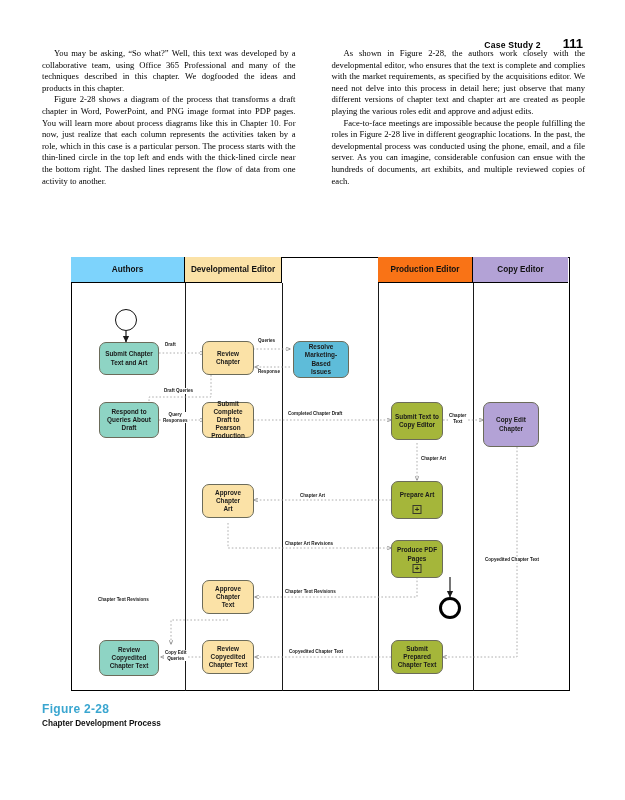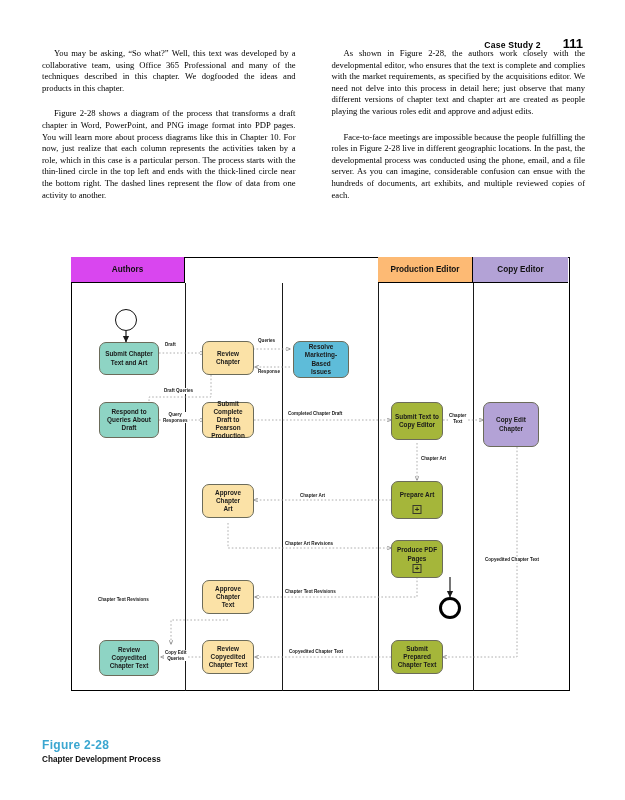--- a/index.html
+++ b/index.html
@@ -13,21 +13,21 @@
   .runhead .rh-title{font-family:"Liberation Sans",sans-serif;font-size:8.6px;font-weight:700;letter-spacing:.2px;margin-top:16px;}
   .runhead .rh-page{font-family:"Liberation Sans",sans-serif;font-size:13px;font-weight:700;}
 
   
   .cols{position:absolute;top:48px;left:42px;width:543px;display:flex;gap:36px;}
   .col{width:260px;}
   .col p{
     margin:0;font-size:8.6px;line-height:11.6px;text-align:justify;
     text-indent:12px;hyphens:none;
   }
-  .col p+p{margin-top:14px;}
+  .col p+p{margin-top:0;}
 
   
   .figure{position:absolute;left:71px;top:257px;width:499px;height:434px;}
   .pool{position:absolute;inset:0;border:1.6px solid #000;background:#fff;box-sizing:border-box;}
   .lane-head{position:absolute;top:0;height:26px;border-right:1.6px solid #000;
     box-sizing:border-box;display:flex;align-items:center;justify-content:center;
     font-family:"Liberation Sans",sans-serif;font-size:8.2px;font-weight:700;color:#111;
     border-bottom:1.6px solid #000;}
   .lane-head.last{border-right:none;}
   .lane-div{position:absolute;top:26px;bottom:0;width:1px;background:#1a1a1a;}
@@ -48,21 +48,21 @@
   .evt.start{border:1.3px solid #111;}
   .evt.end{border:3px solid #000;}
 
   .flabel{position:absolute;font-family:"Liberation Sans",sans-serif;font-size:4.6px;
     font-weight:700;color:#1a1a1a;line-height:5.6px;text-align:center;white-space:pre-line;
     background:#fff;padding:0 1px;}
 
   
   .cap{position:absolute;left:42px;top:702px;}
   .cap .cap-num{font-family:"Liberation Sans",sans-serif;font-size:12px;font-weight:700;
-    color:#3aa6d0;letter-spacing:.3px;margin-top:36px;}
+    color:#3aa6d0;letter-spacing:.3px;}
   .cap .cap-txt{font-family:"Liberation Sans",sans-serif;font-size:8.2px;font-weight:700;
     color:#111;margin-top:3px;}
 </style>
 </head>
 <body>
 
 <div class="runhead">
   <span class="rh-title">Case Study 2</span>
   <span class="rh-page">111</span>
 </div>
@@ -74,24 +74,27 @@
   </div>
   <div class="col">
     <p>As shown in Figure 2-28, the authors work closely with the developmental editor, who ensures that the text is complete and complies with the market requirements, as specified by the acquisitions editor. We need not delve into this process in detail here; just observe that many different versions of chapter text and chapter art are created as people playing the various roles edit and approve and adjust edits.</p>
     <p>Face-to-face meetings are impossible because the people fulfilling the roles in Figure 2-28 live in different geographic locations. In the past, the developmental process was conducted using the phone, email, and a file server. As you can imagine, considerable confusion can ensue with the hundreds of documents, art exhibits, and multiple reviewed copies of each.</p>
   </div>
 </div>
 
 <div class="figure">
   <div class="pool"></div>
 
-  <div class="lane-head" id="lh0" style="left: 0px; width: 114px; background: #d946ef;">
+  <div class="lane-head" id="lh0" style="left: 0px; width: 114px; background: #7dd3fc;">
     <span>Authors</span>
     </div>
-  <div class="lane-head" id="lh3" style="left: 307px; width: 95px; background: #fdba74;">
+  <div class="lane-head" id="lh1" style="left: 114px; width: 97px; background: rgb(251, 226, 167);">
+    <span>Developmental Editor</span>
+    </div>
+  <div class="lane-head" id="lh3" style="left: 307px; width: 95px; background: #f97316;">
     <span>Production Editor</span>
     </div>
   <div class="lane-head last" id="lh4" style="left: 402px; width: 95px; background: rgb(179, 162, 214);">
     <span>Copy Editor</span>
     </div>
 
   <div class="lane-div" style="left:114px"></div>
   <div class="lane-div" style="left:211px"></div>
   <div class="lane-div" style="left:307px"></div>
   <div class="lane-div" style="left:402px"></div>

